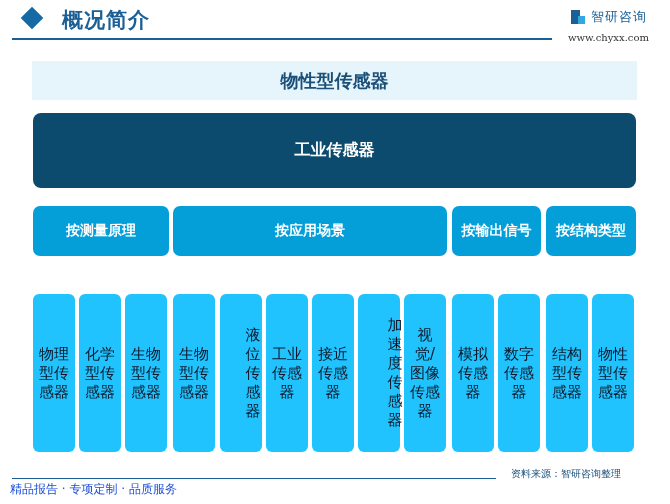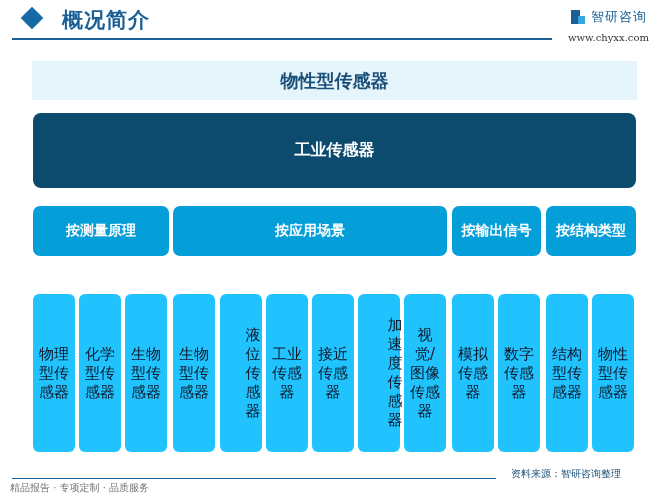--- a/index.html
+++ b/index.html
@@ -22,21 +22,21 @@
   .root-box { position:absolute; left:33px; top:113px; width:603px; height:75px; background:#0c4a6e; border-radius:8px;
               display:flex; align-items:center; justify-content:center; }
   .root-box span { color:#fff; font-size:16px; font-weight:bold; }
   .group { position:absolute; top:206px; height:50px; background:#049fd9; border-radius:7px;
            display:flex; align-items:center; justify-content:center; }
   .group span { color:#fff; font-size:14px; font-weight:bold; }
   .leaf { position:absolute; top:294px; width:42px; height:158px; background:#20c3fd; border-radius:6px;
           display:flex; align-items:center; justify-content:center; padding:0 4px; }
   .leaf span { color:#0f172a; font-size:15px; line-height:19px; text-align:center; word-break:break-all; width:32px; }
   .footer-line { position:absolute; left:12px; top:478px; width:484px; height:1px; background:#1a5f95; }
-  .footer-slogan { position:absolute; left:10px; top:481px; font-size:10px; color:#737373; }
+  .footer-slogan { position:absolute; left:10px; top:481px; font-size:12px; color:#1d4ed8; }
   .footer-source { position:absolute; left:511px; top:467px; font-size:10px; color:#1a4f78; }
 </style>
 </head>
 <body>
 
 <div class="header-diamond"></div>
 <div class="header-title">概况简介</div>
 <div class="header-line"></div>
 <div class="logo">
   <div class="logo-mark">

